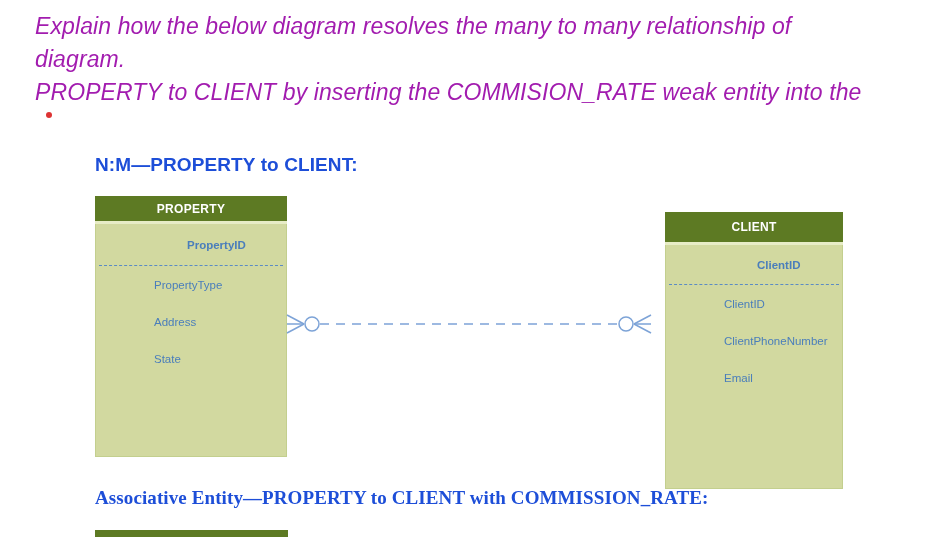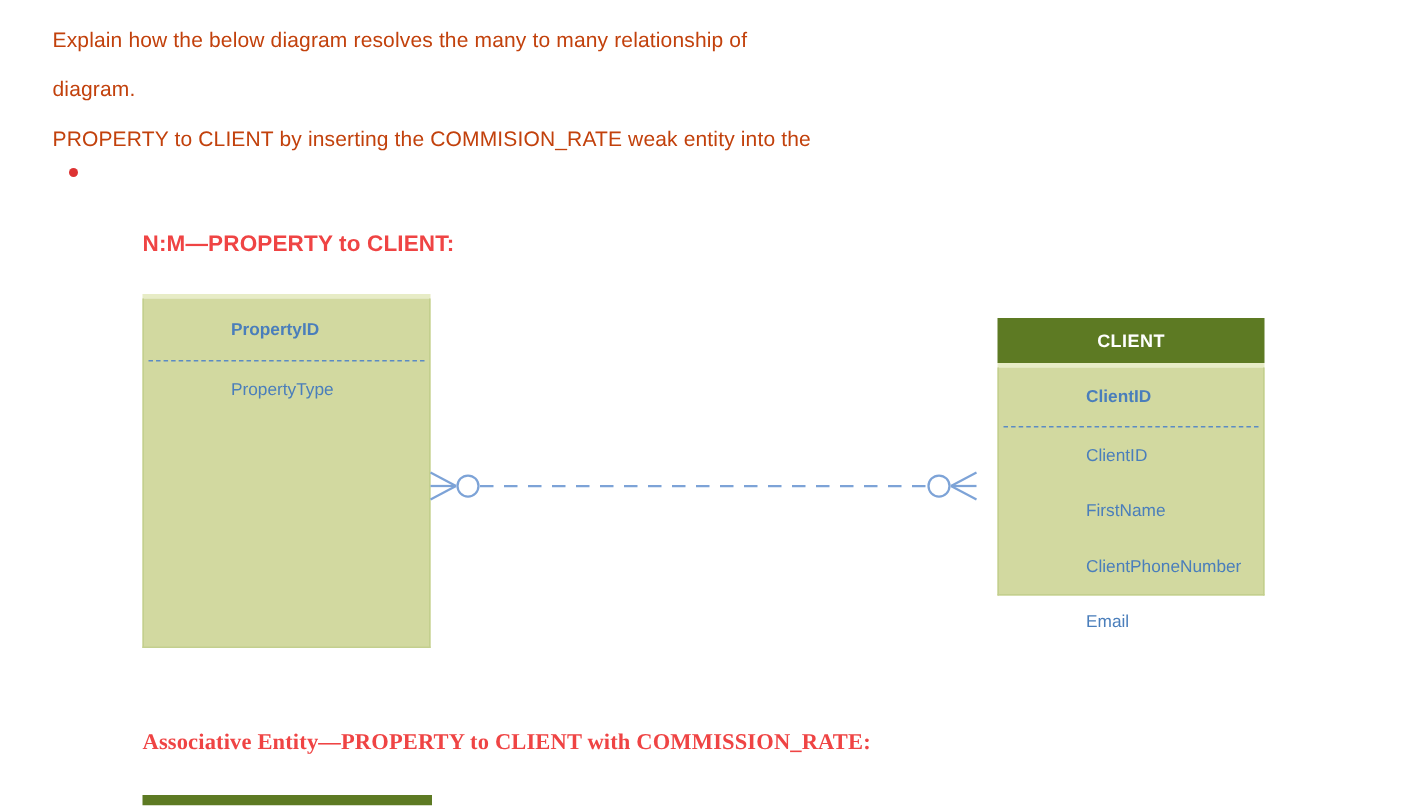--- a/index.html
+++ b/index.html
@@ -6,31 +6,32 @@
   html,body { background:#ffffff; }
   .page {
     position:relative;
     width:952px; height:537px;
     background:#ffffff;
     overflow:hidden;
     font-family:"Liberation Sans", sans-serif;
   }
   .question {
     position:absolute; left:35px; top:10px; width:880px;
-    color:#c2410c; font-size:14px; line-height:33px;
+    color:#a21caf; font-size:23px; line-height:33px;
     letter-spacing:0.1px;
+    font-style:italic;
   }
   .bullet {
     position:absolute; left:46px; top:112px;
     width:6px; height:6px; border-radius:50%;
     background:#dd3333;
   }
   .h {
     position:absolute; left:95px;
-    color:#ef4444; font-size:15px; font-weight:bold;
+    color:#1d4ed8; font-size:19px; font-weight:bold;
     letter-spacing:0.1px;
     white-space:nowrap;
   }
   .h.nm { top:154px; }
   .h.assoc { top:487px;font-family:Liberation Serif, serif; }
 
   .entity { position:absolute; width:192px; }
   .entity.property { left:95px; top:196px; }
   .entity.client  { left:651px; top:212px;padding-left:14px; }
 
@@ -42,29 +43,29 @@
   .property .entity-header { height:25px; }
   .client   .entity-header { height:30px; }
 
   .entity-gap { height:3px; background:#e7ecc6; }
 
   .entity-body {
     background:#d2d9a0;
     border:1px solid #c3cf8e; border-top:none;
   }
   .property .entity-body { height:233px; }
-  .client   .entity-body { height:152px; }
+  .client   .entity-body { height:244px; }
 
   .attr {
     display:flex; align-items:center;
     padding-left:58px;
     color:#4a7ebb; font-size:11.5px; font-weight:400;
     height:37px;
   }
-  .attr.pk { font-weight:bold; }
+  .attr.pk { font-weight:bold;margin-left:33px; }
   .property .attr.pk { height:41px; }
   .client   .attr.pk { height:39px; }
   .sep {
     border-top:1px dashed #5b8bc4;
     margin:0 3px;
     height:0;
   }
 
   .connector { position:absolute; left:280px; top:300px; }
 
@@ -83,36 +84,38 @@
     <div>Explain how the below diagram resolves the many to many relationship of</div>
     <div>diagram.</div>
     <div>PROPERTY to CLIENT by inserting the COMMISION_RATE weak entity into the</div>
   </div>
 
   <div class="bullet"></div>
 
   <div class="h nm">N:M—PROPERTY to CLIENT:</div>
 
   <div class="entity property">
+    <div class="entity-header">PROPERTY</div>
     <div class="entity-gap"></div>
     <div class="entity-body">
       <div class="attr pk">PropertyID</div>
       <div class="sep"></div>
       <div class="attr">PropertyType</div>
+      <div class="attr">Address</div>
+      <div class="attr">State</div>
     </div>
   </div>
 
   <div class="entity client">
     <div class="entity-header">CLIENT</div>
     <div class="entity-gap"></div>
     <div class="entity-body">
       <div class="attr pk">ClientID</div>
       <div class="sep"></div>
       <div class="attr">ClientID</div>
-      <div class="attr">FirstName</div>
       <div class="attr">ClientPhoneNumber</div>
       <div class="attr">Email</div>
     </div>
   </div>
 
   <svg class="connector" width="380" height="48" viewBox="0 0 380 48">
     <g stroke="#7da3d7" stroke-width="1.5" fill="none">
       <g>
         <line x1="7" y1="15" x2="24" y2="24"></line>
         <line x1="7" y1="24" x2="24" y2="24"></line>

